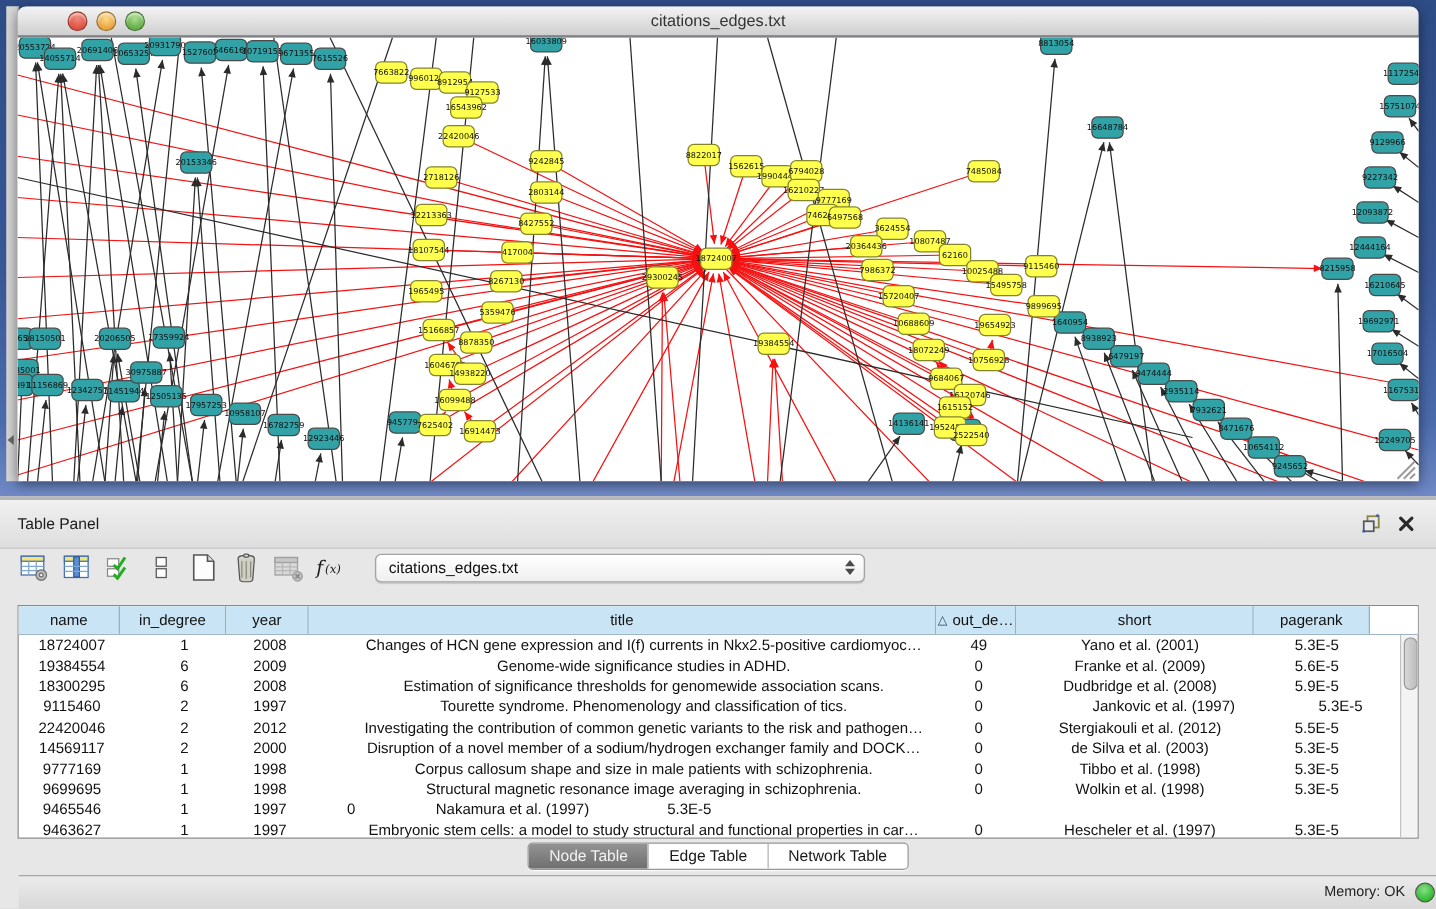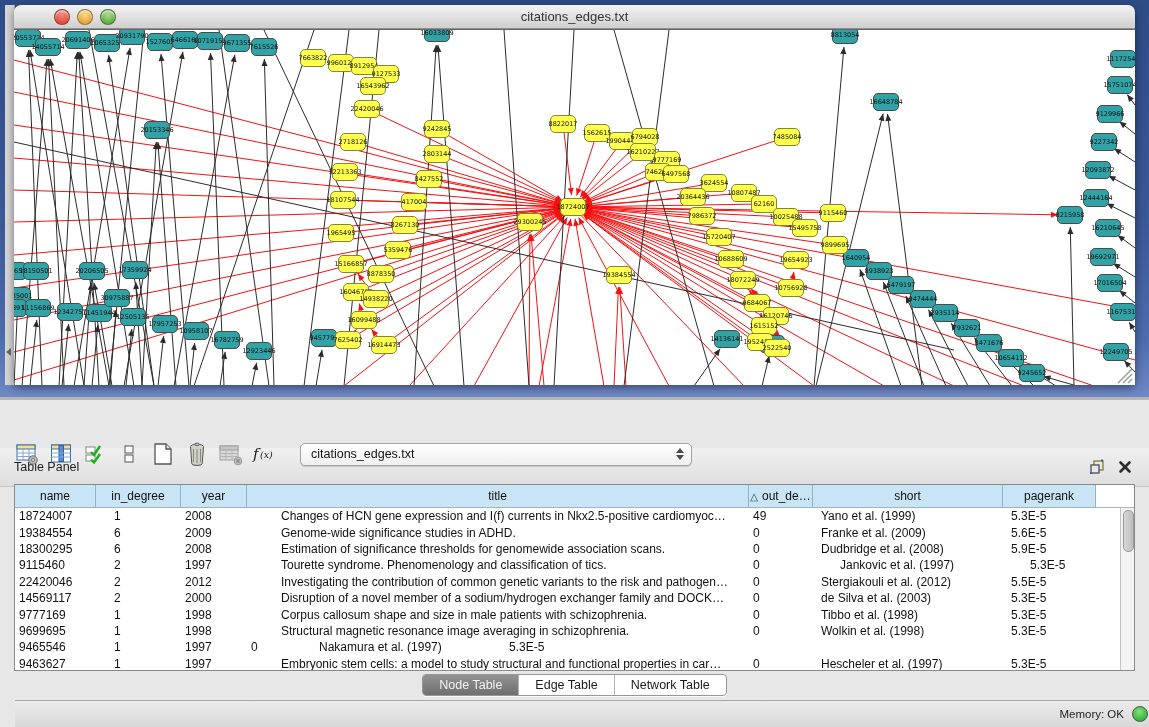--- a/index.html
+++ b/index.html
@@ -1,17 +1,17 @@
 <!DOCTYPE html>
 <html><head>
 <meta charset="utf-8">
 <style>
   html,body{margin:0;padding:0;}
   body{font-family:"Liberation Sans",sans-serif;background:#cfcfcf;}
-  .stage{position:relative;width:1149px;height:727px;overflow:hidden;background:#E7E7E7;}
+  .stage{position:relative;width:1149px;height:727px;overflow:hidden;background:#E7E7E7;text-align:center;}
 
   
   .desktop{position:absolute;left:0;top:0;width:1149px;height:397px;
     background:linear-gradient(180deg,#2E4C86 0%,#3B5897 55%,#4C6CAE 85%,#7089C6 100%);}
   .gutter{position:absolute;left:5px;top:5px;width:9px;height:380px;background:#D8D8D8;border-right:1px solid #AFAFAF;}
   .gutter .collapse-arrow{position:absolute;left:1px;top:343px;width:0;height:0;
     border-top:4px solid transparent;border-bottom:4px solid transparent;border-right:5px solid #6b6b6b;}
   .net-window{position:absolute;left:14px;top:5px;width:1121px;height:379px;
     border-radius:7px 7px 0 0;box-shadow:0 3px 10px rgba(0,0,0,.5);}
   .titlebar{height:23px;background:linear-gradient(#F4F4F4,#CFCFCF);border-bottom:1px solid #8F8F8F;
@@ -22,21 +22,21 @@
   .light.red{background:radial-gradient(circle at 50% 35%,#F08A7E,#DD4F3E 70%);}
   .light.yellow{background:radial-gradient(circle at 50% 35%,#FBD98A,#E8A33D 70%);}
   .light.green{background:radial-gradient(circle at 50% 35%,#AEDC8F,#61AE46 70%);}
   .canvas{position:relative;height:355px;background:#fff;overflow:hidden;border-top:1px solid #666;}
   .canvas svg{position:absolute;left:0;top:0;}
 
   
   .splitter{position:absolute;top:397px;left:0;width:100%;height:3px;background:#B6B6B6;}
   .panel-header{position:absolute;top:400px;left:0;width:100%;height:39px;
     background:linear-gradient(#F0F0F0,#DEDEDE);border-bottom:1px solid #C4C4C4;
-    display:flex;align-items:center;padding:0 14px;box-sizing:border-box;margin-top:48px;}
+    display:flex;align-items:center;padding:0 14px;box-sizing:border-box;}
   .panel-header .ph-title{font-size:12.5px;color:#1c1c1c;}
   .ph-spacer{flex:1;}
   .ph-btn{width:20px;height:20px;margin-left:8px;display:flex;align-items:center;justify-content:center;cursor:default;}
 
   .toolbar{position:absolute;top:432px;left:14px;height:44px;display:flex;align-items:center;}
   .tool-btn{width:26px;height:26px;margin-right:8px;display:flex;align-items:center;justify-content:center;}
   .combo{width:392px;height:23px;margin-left:14px;border:1px solid #A2A2A2;border-radius:5px;
     background:linear-gradient(#FFFFFF,#EFEFEF);display:flex;align-items:center;font-size:12.5px;color:#111;
     padding-left:10px;box-sizing:border-box;box-shadow:0 1px 1px rgba(0,0,0,.15);}
   .combo .spin{margin-left:auto;margin-right:7px;display:flex;flex-direction:column;gap:2px;}
@@ -727,21 +727,21 @@
         <div class="th-filler"></div>
       </div>
     <div class="tbody">
       <div class="rows" id="tbodyrows">
           <div class="tr">
             <div class="td" style="width: 81px; padding-left: 4px;">18724007</div>
             <div class="td" style="width: 85px; padding-left: 18px;">1</div>
             <div class="td" style="width: 66px; padding-left: 4px;">2008</div>
             <div class="td" style="width: 502px; padding-left: 34px;">Changes of HCN gene expression and I(f) currents in Nkx2.5-positive cardiomyoc…</div>
             <div class="td" style="width: 64px; padding-left: 4px;">49</div>
-            <div class="td" style="width: 190px; padding-left: 8px;">Yano et al. (1999)</div>
+            <div class="td" style="width: 190px; padding-left: 8px;">Yano et al. (2001)</div>
             <div class="td" style="width: 93px; padding-left: 8px;">5.3E-5</div>
           </div>
           <div class="tr">
             <div class="td" style="width: 81px; padding-left: 4px;">19384554</div>
             <div class="td" style="width: 85px; padding-left: 18px;">6</div>
             <div class="td" style="width: 66px; padding-left: 4px;">2009</div>
             <div class="td" style="width: 502px; padding-left: 34px;">Genome-wide significance studies in ADHD.</div>
             <div class="td" style="width: 64px; padding-left: 4px;">0</div>
             <div class="td" style="width: 190px; padding-left: 8px;">Franke et al. (2009)</div>
             <div class="td" style="width: 93px; padding-left: 8px;">5.6E-5</div>

